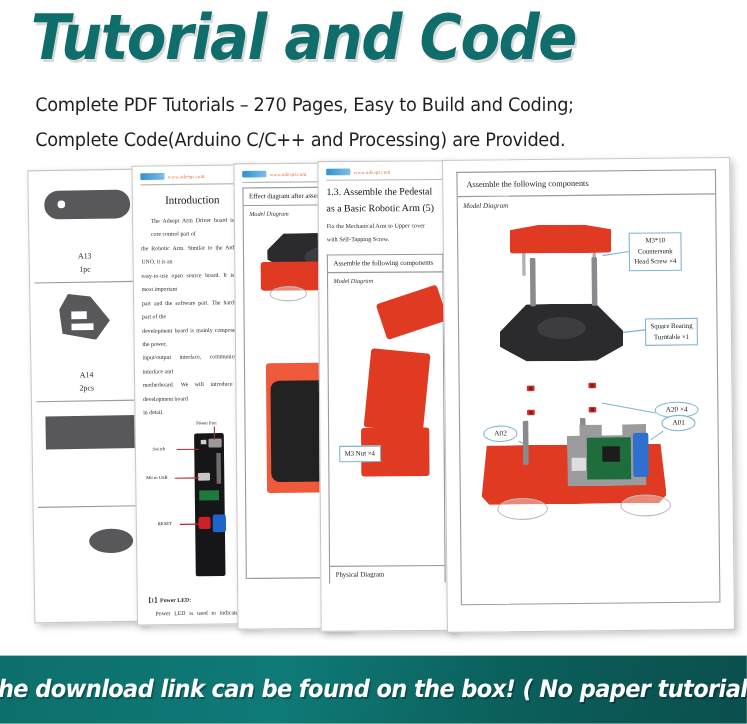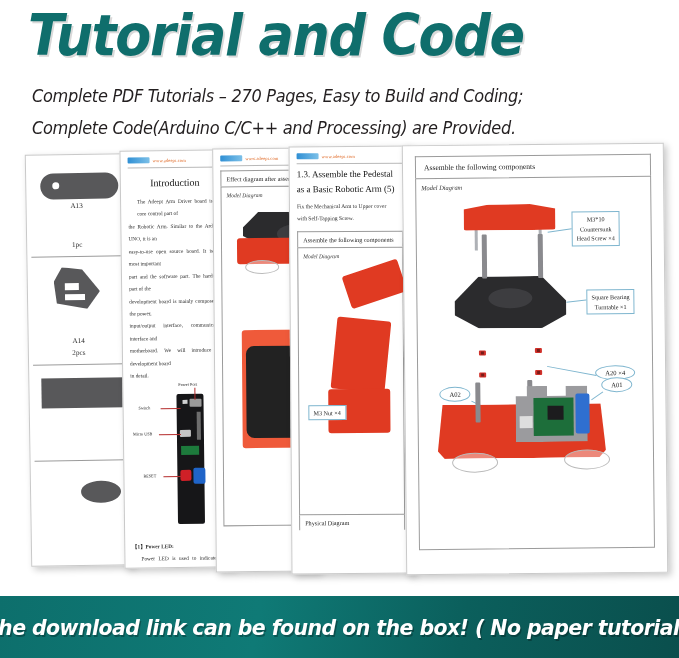--- a/index.html
+++ b/index.html
@@ -19,21 +19,21 @@
     font-weight: 900;
     font-style: italic;
     color: #0f6e6c;
     letter-spacing: -1.5px;
     line-height: 1.05;
     text-shadow: 2px 2px 0 rgba(170,170,170,0.45);
     transform: scaleX(0.92);
     transform-origin: left center;
     white-space: nowrap;
   }
-  .subtitle-block { margin-top: 14px; padding-left: 4px; font-style: italic; }
+  .subtitle-block { margin-top: 14px; padding-left: 4px; }
   .subtitle-line {
     font-family: "DejaVu Sans", sans-serif;
     font-size: 17px;
     color: #231f20;
     line-height: 1.9;
     letter-spacing: -0.3px;
     transform: scaleX(0.95);
     transform-origin: left center;
     white-space: nowrap;
   }
@@ -195,21 +195,21 @@
   </div>
 </div>
 
 <div class="stage">
 
   <div class="page" id="page1">
     <div class="page-inner" style="padding:4px 4px;">
       <div class="part-cell" style="height:98px;">
         <div class="shape sh-lever"></div>
         <div class="part-label">A13</div>
-        <div class="part-label" style="padding-bottom:6px;margin-top:27px;">1pc</div>
+        <div class="part-label" style="padding-bottom:6px;">1pc</div>
       </div>
       <div class="part-cell" style="height:108px;">
         <div class="shape sh-tri"></div>
         <div class="part-label">A14</div>
         <div class="part-label" style="padding-bottom:6px;">2pcs</div>
       </div>
       <div class="part-cell" style="height:96px;">
         <div class="shape sh-bar"></div>
         <div class="part-label"></div>
       </div>

